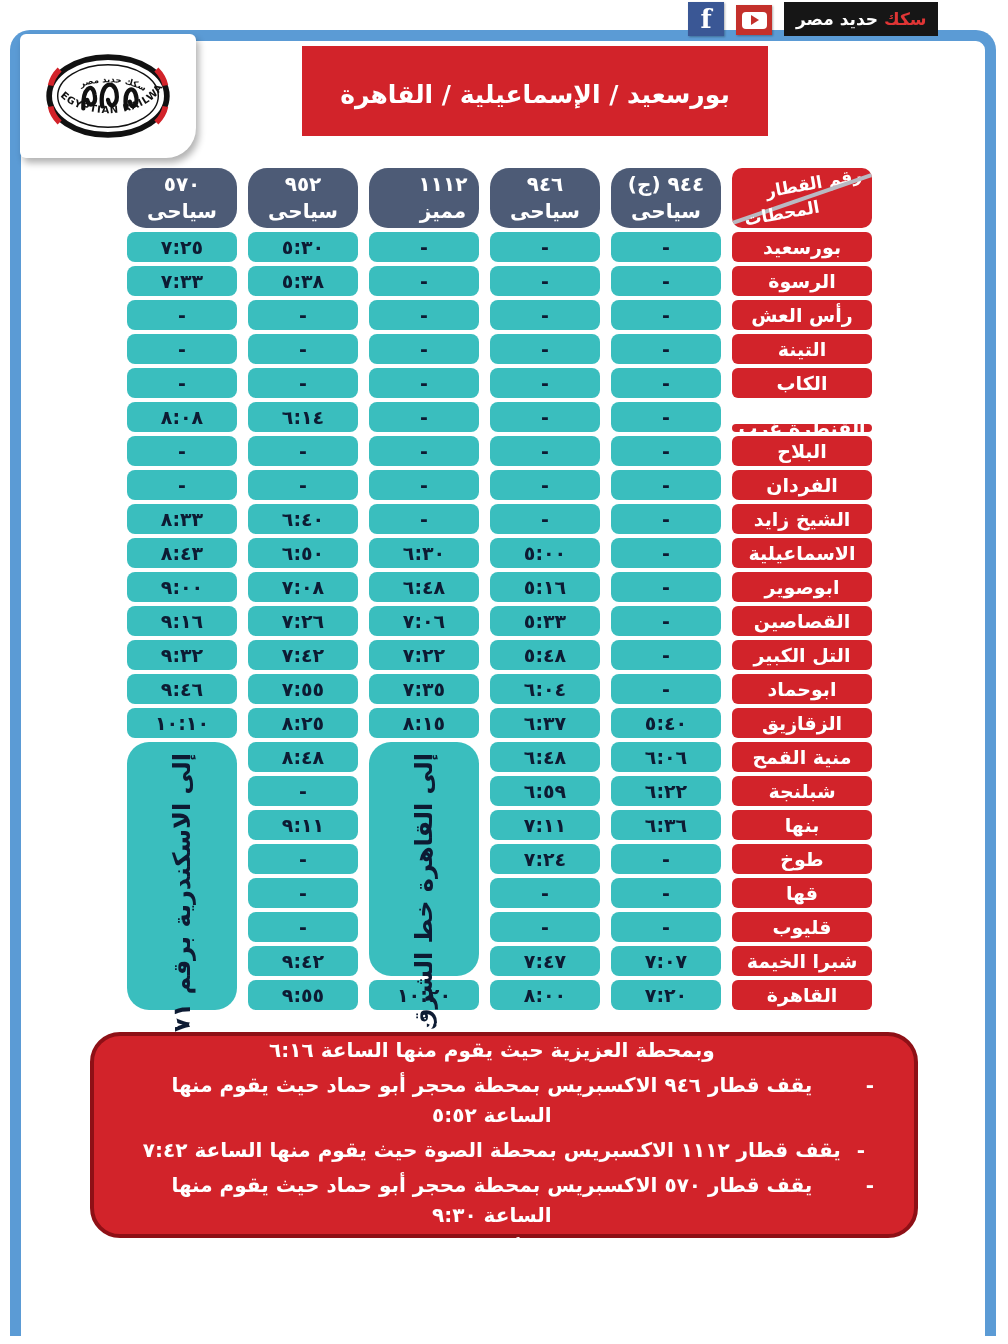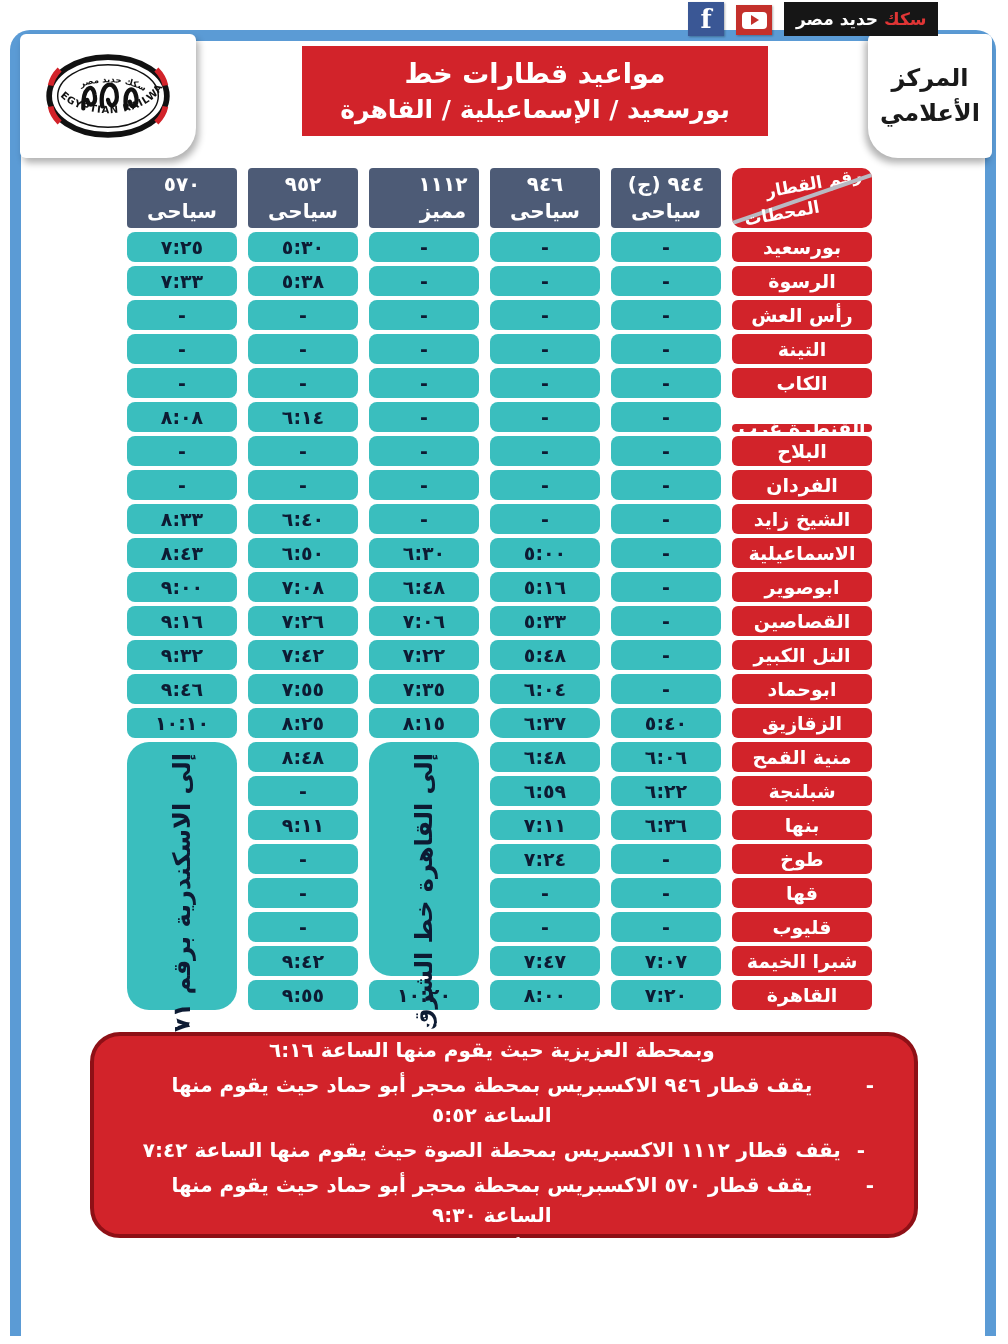--- a/index.html
+++ b/index.html
@@ -40,21 +40,21 @@
 
   
   .timetable{position:absolute;top:166px;right:136px;width:746px;direction:rtl;display:grid;
              grid-template-columns:140px repeat(5,110px);grid-template-rows:64px repeat(23,34px);
              column-gap:11px;z-index:3;}
   .cell{display:flex;align-items:center;justify-content:center;margin:2px 0;font-weight:bold;}
   .corner{grid-column:1;grid-row:1;position:relative;background:#D2232A;border-radius:10px;overflow:hidden;color:#fff;}
   .c-top{position:absolute;top:5px;right:10px;transform:rotate(-10deg);font-size:17px;}
   .c-bot{position:absolute;bottom:5px;left:12px;transform:rotate(-10deg);font-size:17px;}
   .c-line{position:absolute;width:170%;height:4px;background:#b9bac2;top:49%;left:-35%;transform:rotate(-19deg);}
-  .thead{background:#4D5B76;color:#fff;border-radius:4px;flex-direction:column;font-size:20px;line-height:1.35;}
+  .thead{background:#4D5B76;color:#fff;border-radius:19px;flex-direction:column;font-size:20px;line-height:1.35;}
   .station{background:#D2232A;color:#fff;border-radius:6px;font-size:19px;}
   .time{background:#3ABEBE;color:#0d1b33;border-radius:8px;font-size:19px;}
   .vmerge{background:#3ABEBE;border-radius:22px;position:relative;}
   .vtext{position:absolute;top:50%;left:50%;transform:translate(-50%,-50%) rotate(-90deg);
          direction:rtl;white-space:nowrap;text-align:center;font-size:24px;font-weight:bold;color:#0d1b33;}
 
   
   .notes{position:absolute;left:90px;top:1032px;width:828px;height:206px;background:#D2232A;
          border:4px solid #8E1016;border-radius:30px;color:#fff;direction:rtl;
          display:flex;flex-direction:column;justify-content:center;gap:5px;padding:14px 40px;z-index:3;}
@@ -95,27 +95,22 @@
       <text font-size="9" font-weight="bold" fill="#111">
         <textPath href="#arcTop" startOffset="22%">سكك حديد مصر</textPath>
       </text>
       <path id="arcBot" d="M 28 52 A 60 39 0 0 0 140 52" fill="none"></path>
       <text font-size="10.5" font-weight="bold" fill="#111" letter-spacing="1">
         <textPath href="#arcBot" startOffset="7%">EGYPTIAN RAILWAYS</textPath>
       </text>
     </svg>
   </div>
 
-  <div class="media-card">
-    <span>المركز</span>
-    <span>الأعلامي</span>
-  </div>
 
   <div class="main-header">
-    <span class="l1">مواعيد قطارات خط</span>
     <span class="l2">بورسعيد / الإسماعيلية / القاهرة</span>
   </div>
 
   <div class="timetable" id="grid">
     <div class="cell corner">
       <span class="c-top">رقم القطار</span>
       <span class="c-line"></span>
       <span class="c-bot">المحطات</span>
     </div>
   <div class="cell thead" style="grid-area: 1 / 2;">
@@ -217,21 +212,21 @@
       <div class="cell time" style="grid-area: 14 / 5;">٧:٤٢</div>
       <div class="cell time" style="grid-area: 14 / 6;">٩:٣٢</div>
       <div class="cell station" style="grid-area: 15 / 1;">ابوحماد</div>
       <div class="cell time" style="grid-area: 15 / 2;">-</div>
       <div class="cell time" style="grid-area: 15 / 3;">٦:٠٤</div>
       <div class="cell time" style="grid-area: 15 / 4;">٧:٣٥</div>
       <div class="cell time" style="grid-area: 15 / 5;">٧:٥٥</div>
       <div class="cell time" style="grid-area: 15 / 6;">٩:٤٦</div>
       <div class="cell station" style="grid-area: 16 / 1;">الزقازيق</div>
       <div class="cell time" style="grid-area: 16 / 2;">٥:٤٠</div>
-      <div class="cell time" style="grid-area: 16 / 3; border-radius: 13px;">٦:٣٧</div>
+      <div class="cell time" style="grid-area: 16 / 3;">٦:٣٧</div>
       <div class="cell time" style="grid-area: 16 / 4;">٨:١٥</div>
       <div class="cell time" style="grid-area: 16 / 5;">٨:٢٥</div>
       <div class="cell time" style="grid-area: 16 / 6;">١٠:١٠</div>
       <div class="cell station" style="grid-area: 17 / 1;">منية القمح</div>
       <div class="cell time" style="grid-area: 17 / 2;">٦:٠٦</div>
       <div class="cell time" style="grid-area: 17 / 3;">٦:٤٨</div>
       <div class="cell time" style="grid-area: 17 / 5;">٨:٤٨</div>
       <div class="cell station" style="grid-area: 18 / 1;">شبلنجة</div>
       <div class="cell time" style="grid-area: 18 / 2;">٦:٢٢</div>
       <div class="cell time" style="grid-area: 18 / 3;">٦:٥٩</div>

